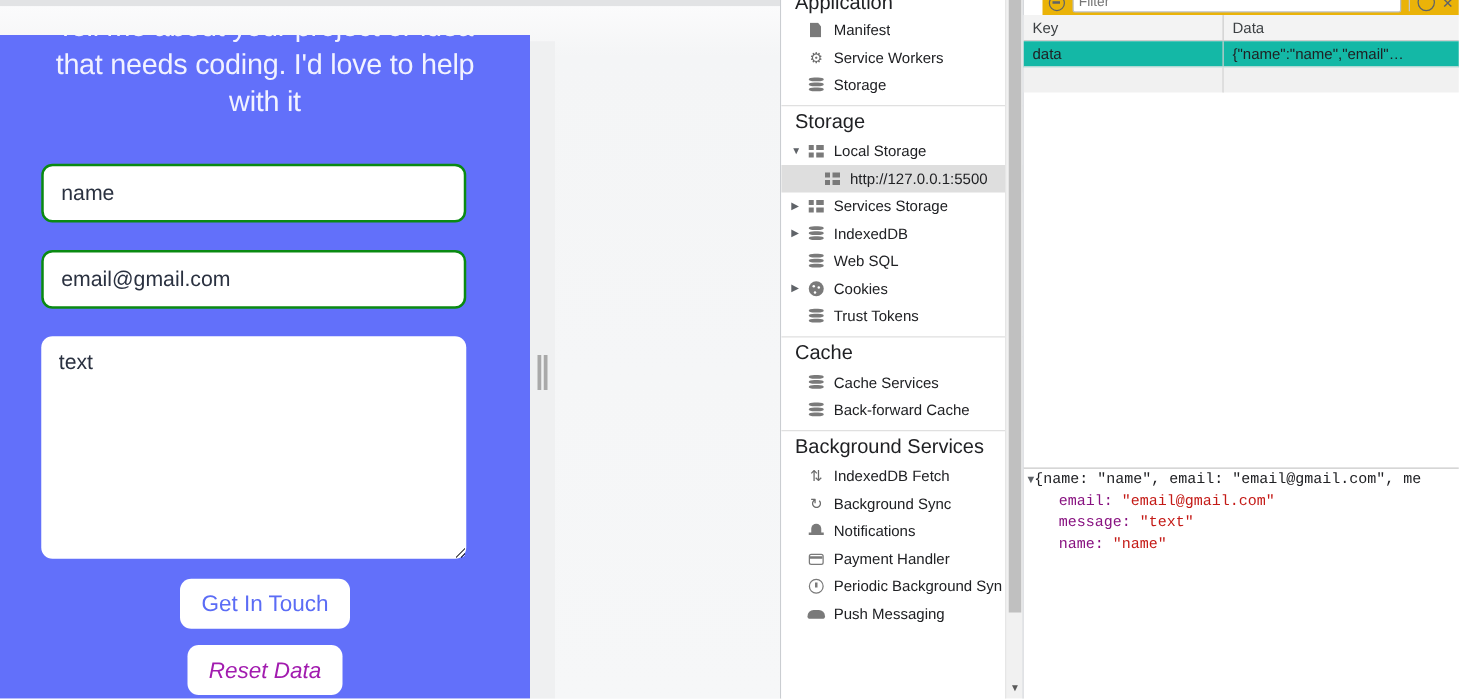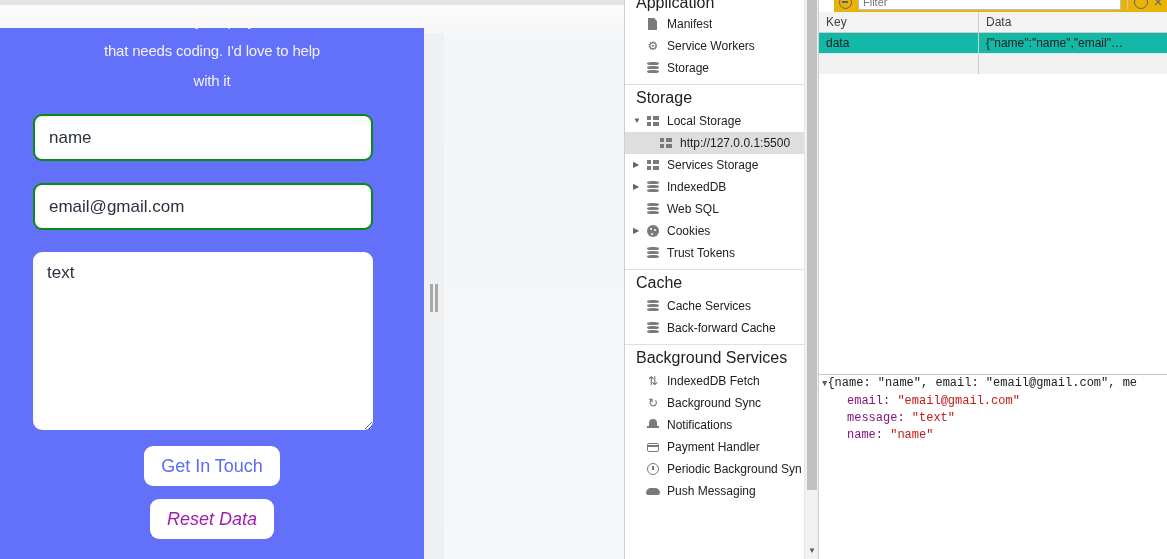--- a/index.html
+++ b/index.html
@@ -33,21 +33,21 @@
   .form-card {
     position: absolute; left: 0; top: 23px;
     width: 424px; height: 531px;
     background: #6270fa;
     overflow: hidden;
   }
   .form-heading {
     margin: 0;
     padding: 0 18px;
     color: #f2f2ff;
-    font-size: 15px;
+    font-size: 23px;
     line-height: 30px;
     text-align: center;
     font-weight: 400;
     letter-spacing: -0.2px;
   }
   .form-heading .clipped-line {
     display: block;
     height: 8px;
     overflow: hidden;
     position: relative;
@@ -446,21 +446,21 @@
 
       <div class="form-card">
         <div class="form-heading">
           <span class="clipped-line">
               <span>Tell me about your project or idea</span>
             </span>
           <span>that needs coding. I'd love to help</span><br>
           <span>with it</span>
         </div>
 
-        <div class="field-wrap" style="margin-top:18px;">
+        <div class="field-wrap" style="margin-top:35px;">
           <input class="text-input" type="text" value="name" style="">
           <input class="text-input" type="text" value="email@gmail.com" style="">
           <textarea class="text-area" style="">text</textarea>
 
           <div class="btn-col">
             <button class="pill-btn">Get In Touch</button>
             <button class="pill-btn btn-reset">Reset Data</button>
           </div>
         </div>
       </div>

